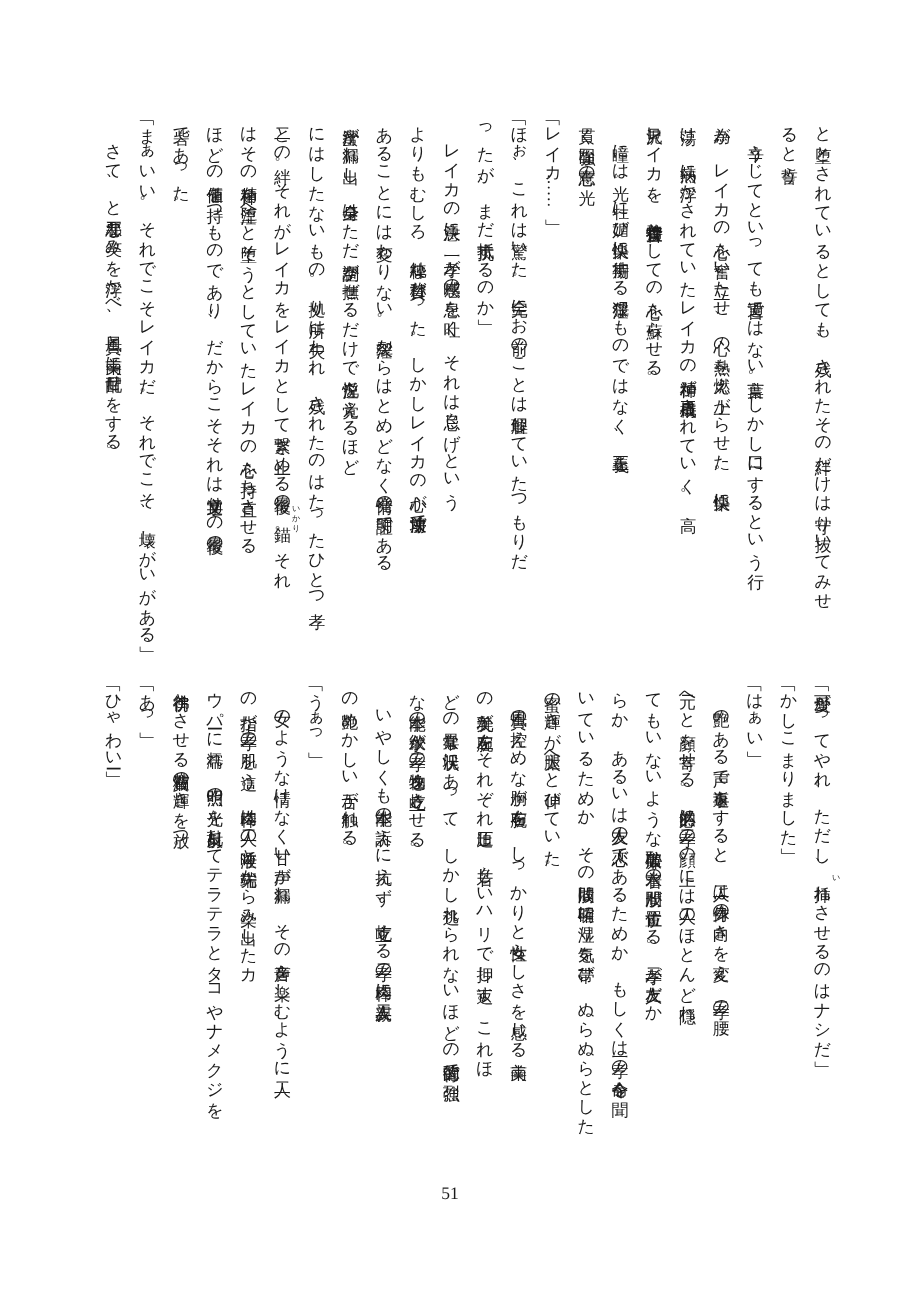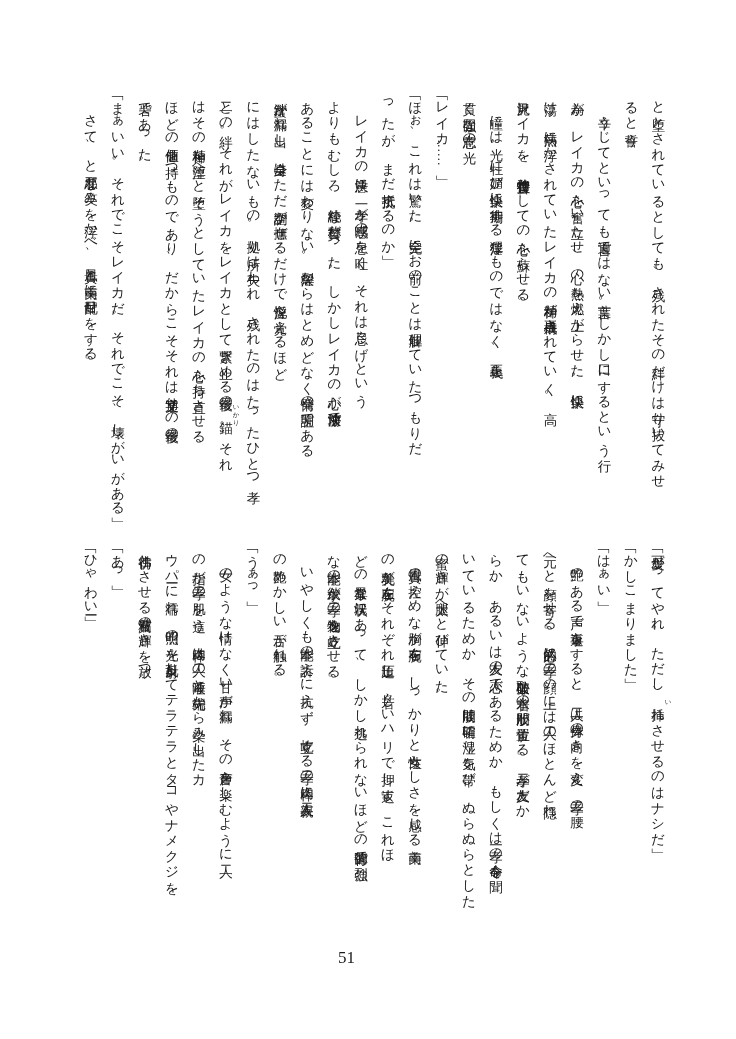--- a/index.html
+++ b/index.html
@@ -37,21 +37,22 @@
     font-size: 6.5px;
     letter-spacing: 0;
     line-height: 1;
     color: #1b1b1b;
   }
   .page-number {
     position: absolute;
     left: 338px;
     top: 948px;
     width: 44px;
-    font-size: 17px;
+    text-align: center;
+    font-size: 14px;
     color: #1b1b1b;
     font-family: "Liberation Serif", "DejaVu Serif", serif;
   }
 </style>
 </head>
 <body>
 
 <div class="page">
   <section class="text-block block-top">
       <div class="line">と堕とされているとしても、残されたその絆だけは守り抜いてみせ</div>

